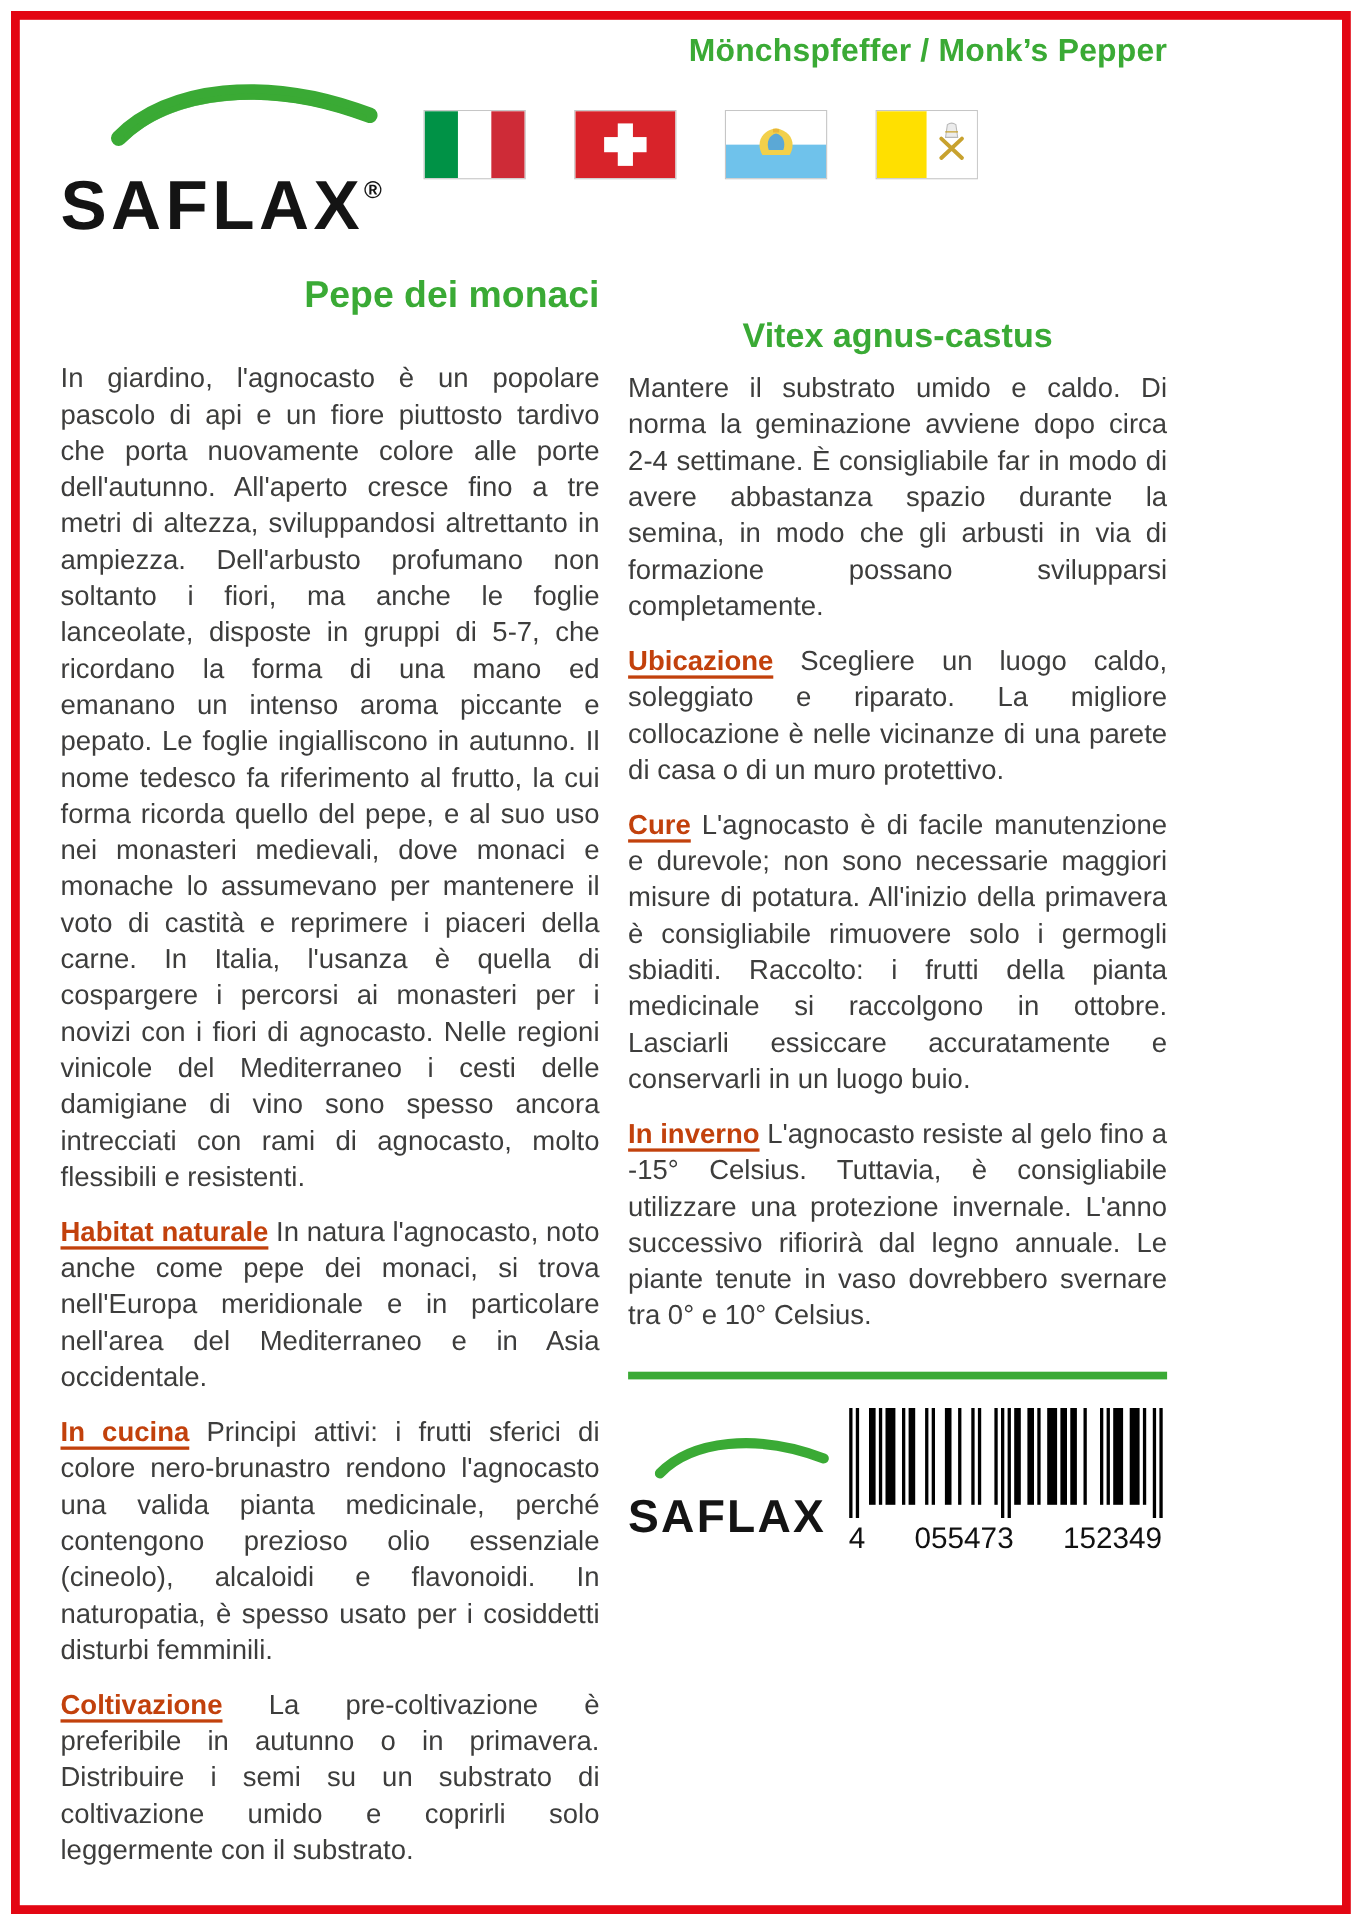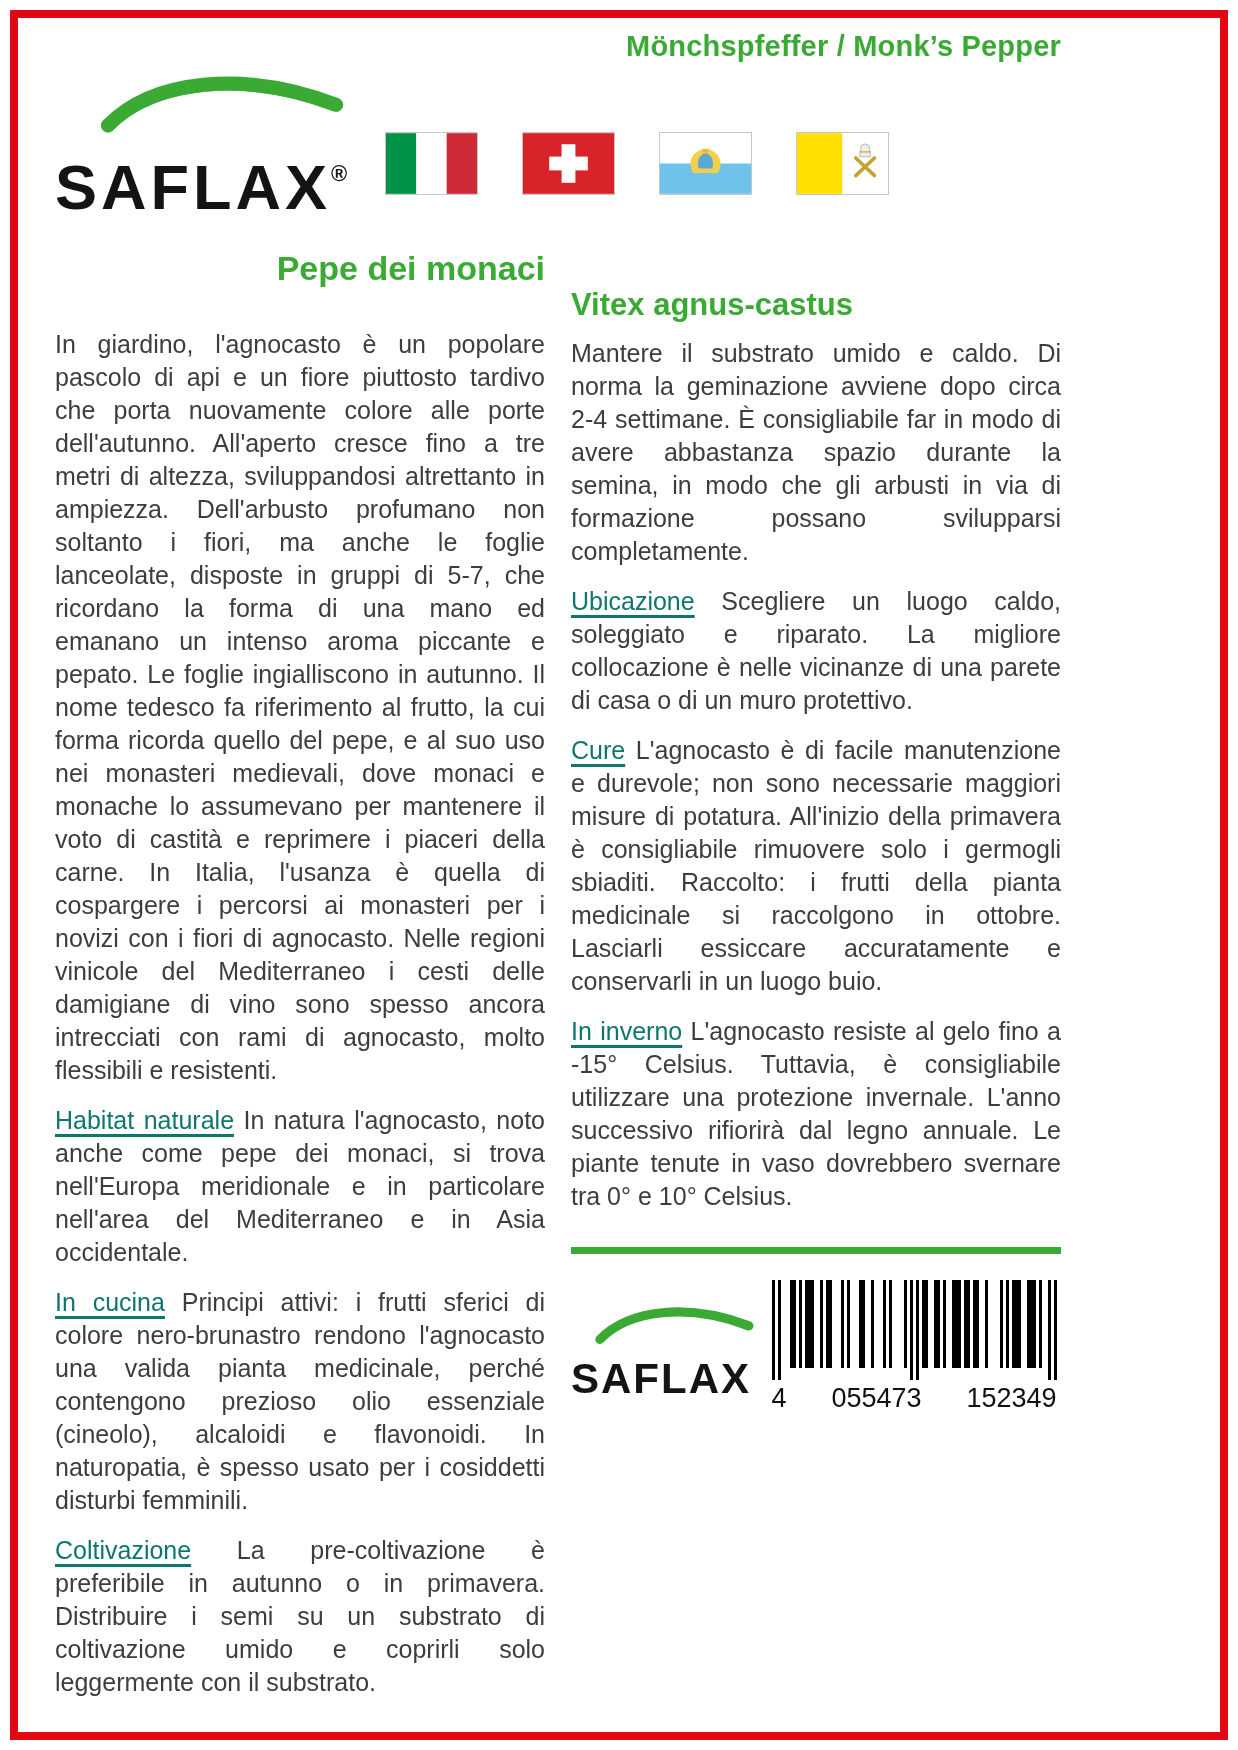--- a/index.html
+++ b/index.html
@@ -8,39 +8,39 @@
     width:1238px; height:1750px;
     font-family:"Liberation Sans", sans-serif;
     color:#3d3d3c;
   }
   .page { position:relative; width:1238px; height:1750px; background:#fff; overflow:hidden; }
   .frame { position:absolute; inset:10px; border:8px solid #e30613; pointer-events:none; }
   .content { position:absolute; left:55px; top:30px; width:1006px; }
 
   .header-title { text-align:right; color:#3aaa35; font-weight:700; font-size:29px; letter-spacing:.2px; }
 
-  .brand-row { display:flex; align-items:flex-end; margin-top:4px; height:152px; }
+  .brand-row { display:flex; align-items:center; margin-top:4px; height:152px; }
   .logo { position:relative; width:312px; height:152px; flex:none; }
   .logo .arc { position:absolute; left:42px; top:2px; width:252px; height:66px; }
   .logo .word { position:absolute; left:0; bottom:0; font-size:63px; font-weight:700; letter-spacing:4px; color:#141414; line-height:1; }
   .logo .reg { font-size:22px; vertical-align:28px; font-weight:700; letter-spacing:0; }
 
   .flags { display:flex; gap:44px; margin-left:18px; margin-bottom:24px; }
   .flag { width:93px; height:63px; border:1px solid #c6c6c6; background:#fff; flex:none; }
   .flag svg { display:block; width:100%; height:100%; }
 
   .columns { display:flex; gap:26px; margin-top:16px; }
   .col { width:490px; flex:none; }
 
   .page-title { color:#3aaa35; font-size:34px; font-weight:700; margin:14px 0 40px;text-align:right; }
-  .latin-title { color:#3aaa35; font-size:31px; font-weight:700; text-align:left; margin:52px 0 14px; }
+  .latin-title { color:#3aaa35; font-size:31px; font-weight:700; text-align:center; margin:52px 0 14px; }
 
   p.body { font-size:25px; line-height:1.32; text-align:justify; margin-bottom:17px; }
   .sec {
-    color:#0f766e; font-weight:400;
+    color:#c2410c; font-weight:700;
     text-decoration:underline; text-decoration-thickness:2.5px; text-underline-offset:5px;
   }
 
   .divider { height:7px; background:#3aaa35; margin-top:34px; }
 
   .meta { margin-top:86px; display:grid; grid-template-columns:256px 1fr; row-gap:14px; font-size:25px; }
   .meta .label { text-align:left; }
   .meta .value { text-align:left; }
 
   .footer-row { display:flex; align-items:flex-end; margin-top:24px; }

